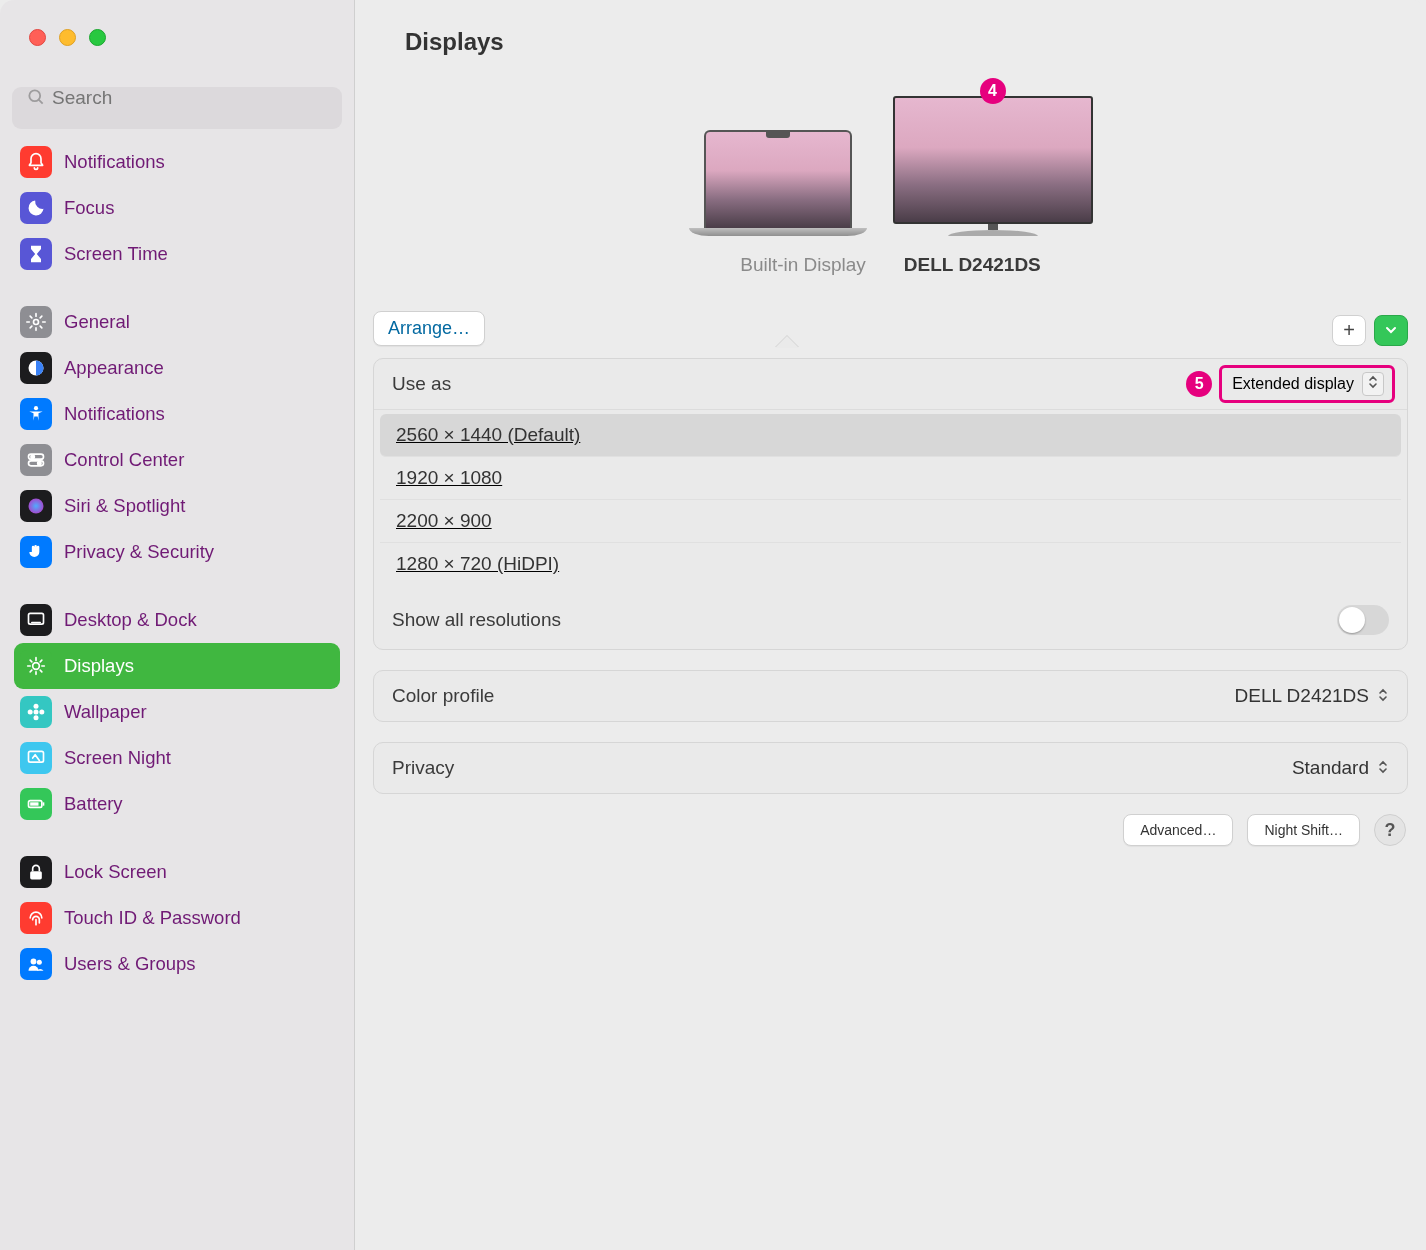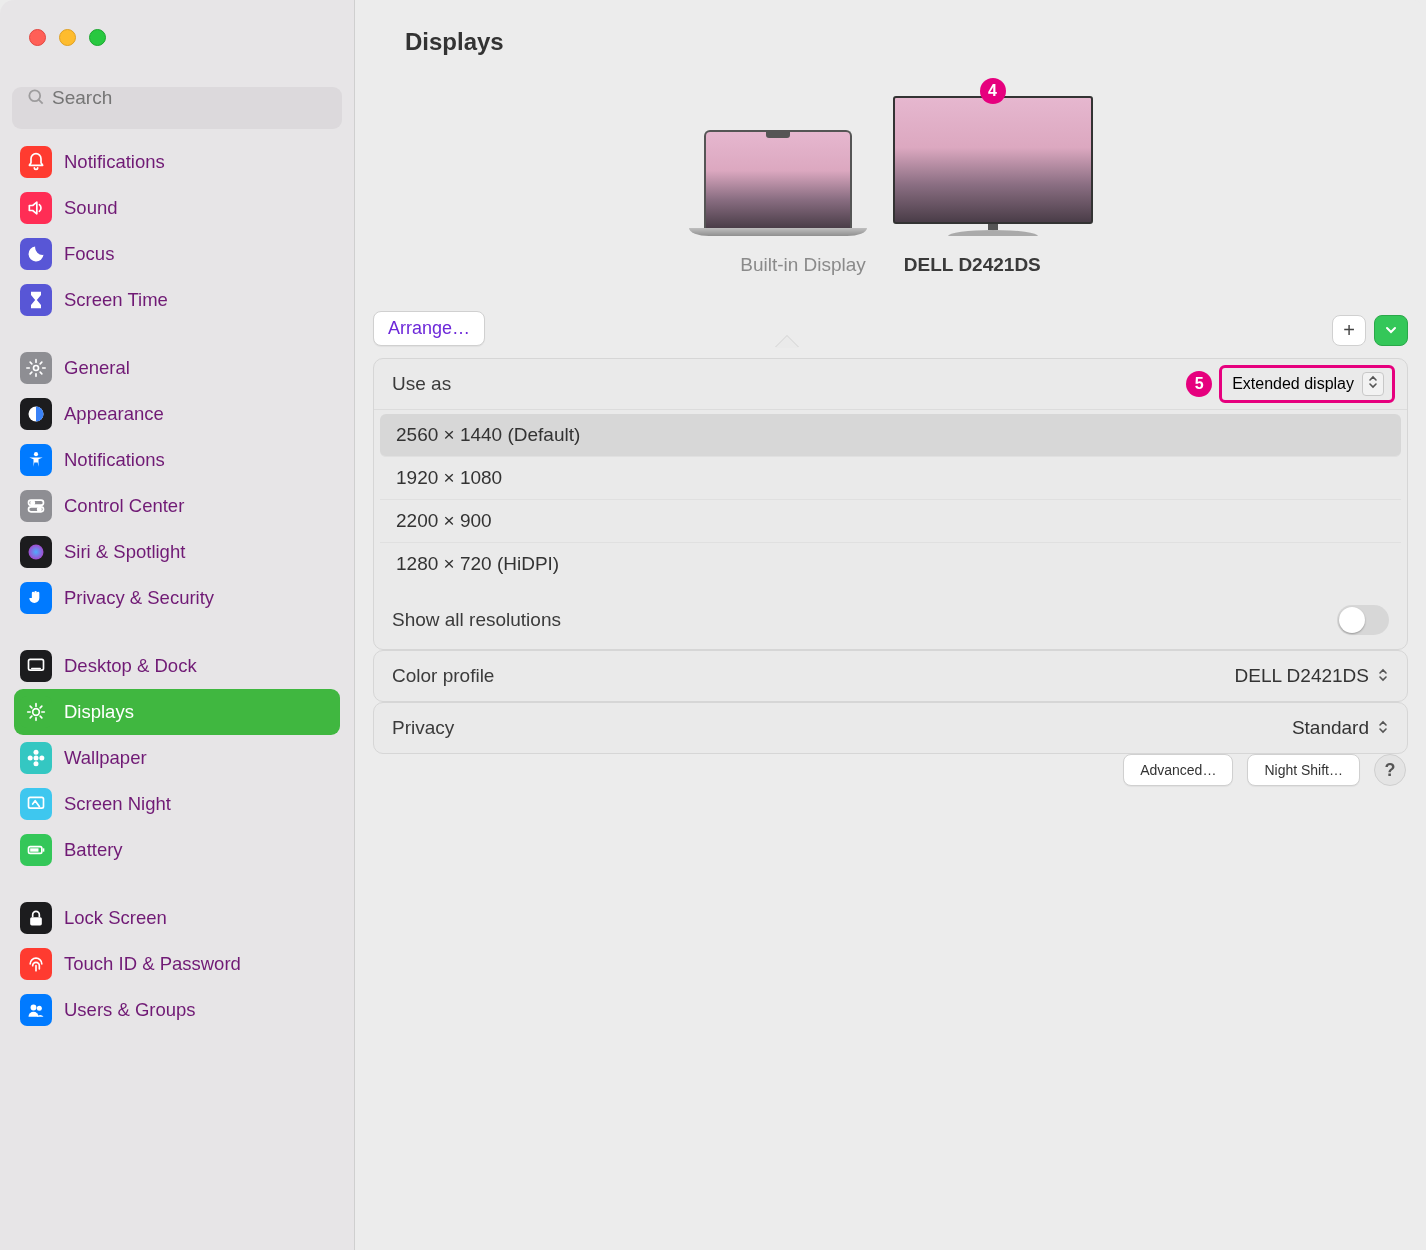--- a/index.html
+++ b/index.html
@@ -41,46 +41,46 @@
 .laptop .base { width: 178px; height: 8px; background: linear-gradient(#bfbfbf,#8f8f8f); border-bottom-left-radius: 20px 8px; border-bottom-right-radius: 20px 8px; }
 
 .monitor { position: relative; width: 200px; }
 .monitor .screen { width: 200px; height: 128px; background: linear-gradient(#e6b7cf 0%,#dca8c0 40%,#8a6e82 70%,#4a3d48 100%); border: 2px solid #333; border-radius: 3px; }
 .monitor .stand { width: 10px; height: 6px; background: #555; margin: 0 auto; }
 .monitor .foot { width: 90px; height: 6px; background: #aaa; margin: 0 auto; border-radius: 50% / 100% 100% 0 0; }
 
 .display-labels { display: flex; justify-content: center; gap: 38px; padding-top: 18px; font-size: 19px; color: #8a8a8a; }
 .display-labels .sel { color: #3a3a3a; font-weight: 600; }
 
-.arrange-btn { position: absolute; left: 18px; bottom: 0; background: #fff; border: 1px solid #d0d0d0; border-radius: 8px; padding: 6px 14px; font-size: 18px; color: #6d28d9; box-shadow: 0 1px 1px rgba(0,0,0,.05); }
+.arrange-btn { position: absolute; left: 18px; bottom: 0; background: #fff; border: 1px solid #d0d0d0; border-radius: 8px; padding: 6px 14px; font-size: 18px; color: #0369a1; box-shadow: 0 1px 1px rgba(0,0,0,.05); }
 .right-controls { position: absolute; right: 18px; bottom: 0; display: flex; gap: 8px; }
 .plus-btn, .green-btn { width: 34px; height: 31px; border-radius: 8px; display: flex; align-items: center; justify-content: center; border: 1px solid #d0d0d0; }
 .plus-btn { background: #fff; color: #444; font-size: 20px; font-weight: 500; }
 .green-btn { background: #34c759; border-color: #2aa84a; color: #fff; }
 .green-btn svg { width: 12px; height: 12px; }
 
 .circ-badge { position: absolute; width: 26px; height: 26px; border-radius: 50%; background: #e6007e; color: #fff; font-weight: 700; display: flex; align-items: center; justify-content: center; font-size: 16px; z-index: 10; }
 .badge-4 { top: -18px; left: 50%; transform: translateX(-50%); }
 
 .pointer-arrow { position: absolute; left: 50%; transform: translateX(62px); top: 336px; width: 0; height: 0; border-left: 12px solid transparent; border-right: 12px solid transparent; border-bottom: 12px solid #eaeaea; filter: drop-shadow(0 -1px 0 #d2d2d2); z-index: 5; }
 
 .panel-area { padding: 12px 18px 0 18px; position: relative; }
-.card { background: #eaeaea; border: 1px solid #d6d6d6; border-radius: 10px; }
+.card { background: #eaeaea; border: 1px solid #d6d6d6; border-radius: 10px; margin-bottom: 20px; }
 .row { padding: 14px 18px; display: flex; align-items: center; justify-content: space-between; border-bottom: 1px solid #dcdcdc; }
 .row:last-child { border-bottom: none; }
 .row .lab { font-size: 19px; color: #3b3b3b; }
 .select { display: flex; align-items: center; gap: 8px; font-size: 19px; color: #333; background: transparent; border: none; }
 .chev svg { width: 12px; height: 14px; }
 
 .use-as-row { position: relative; }
 .use-as-highlight { position: absolute; right: 12px; top: 6px; border: 3px solid #e6007e; border-radius: 6px; padding: 4px 8px 4px 10px; display: flex; align-items: center; gap: 8px; background: #eaeaea; }
 .use-as-highlight .chev { border: 1px solid #c8c8c8; border-radius: 4px; padding: 2px 4px; background: #f2f2f2; }
 .badge-5 { left: -36px; top: 50%; transform: translateY(-50%); }
 
-.res-list { padding: 4px 6px 6px 6px; }
+.res-list { padding: 4px 6px 6px 6px; text-decoration: underline; }
 .res { padding: 10px 16px; font-size: 19px; color: #333; border-bottom: 1px solid #e0e0e0; }
 .res:last-child { border-bottom: none; }
 .res.sel { background: #d7d7d7; border-radius: 6px; }
 
 .toggle { width: 52px; height: 30px; background: #d7d7d7; border-radius: 15px; position: relative; }
 .toggle::after { content: ""; position: absolute; width: 26px; height: 26px; background: #fff; border-radius: 50%; top: 2px; left: 2px; box-shadow: 0 1px 2px rgba(0,0,0,.3); }
 
 .bottom-buttons { display: flex; justify-content: flex-end; gap: 14px; padding: 0 2px; align-items: center; }
 .pill-btn { background: #fff; border: 1px solid #d0d0d0; border-radius: 8px; padding: 7px 16px; font-size: 14px; color: #333; box-shadow: 0 1px 1px rgba(0,0,0,.05); }
 .help-btn { width: 32px; height: 32px; border-radius: 50%; background: #e4e4e4; border: 1px solid #cfcfcf; display: flex; align-items: center; justify-content: center; font-size: 18px; color: #555; font-weight: 600; }
@@ -110,29 +110,20 @@
         <div class="item">
           <div class="iconbox" style="background: rgb(255, 59, 48);">
             <svg viewBox="0 0 24 24" fill="none" stroke="white" stroke-width="2" stroke-linecap="round" stroke-linejoin="round">
               <path d="M6 8a6 6 0 1 1 12 0v5l2 3H4l2-3z"></path>
               <path d="M10 19a2 2 0 0 0 4 0"></path>
             </svg>
           </div>
           <span class="label">Notifications</span>
         </div>
         <div class="item">
-          <div class="iconbox" style="background: rgb(255, 45, 85);">
-            <svg viewBox="0 0 24 24" fill="none" stroke="white" stroke-width="2" stroke-linecap="round" stroke-linejoin="round">
-              <path d="M4 9v6h4l5 4V5L8 9H4z"></path>
-              <path d="M16 8a5 5 0 0 1 0 8"></path>
-            </svg>
-          </div>
-          <span class="label">Sound</span>
-        </div>
-        <div class="item">
           <div class="iconbox" style="background: rgb(88, 86, 214);">
             <svg viewBox="0 0 24 24" fill="white">
               <path d="M21 13A9 9 0 0 1 11 3 9 9 0 1 0 21 13z"></path>
             </svg>
           </div>
           <span class="label">Focus</span>
         </div>
         <div class="item">
           <div class="iconbox" style="background: rgb(88, 86, 214);">
             <svg viewBox="0 0 24 24" fill="white">

